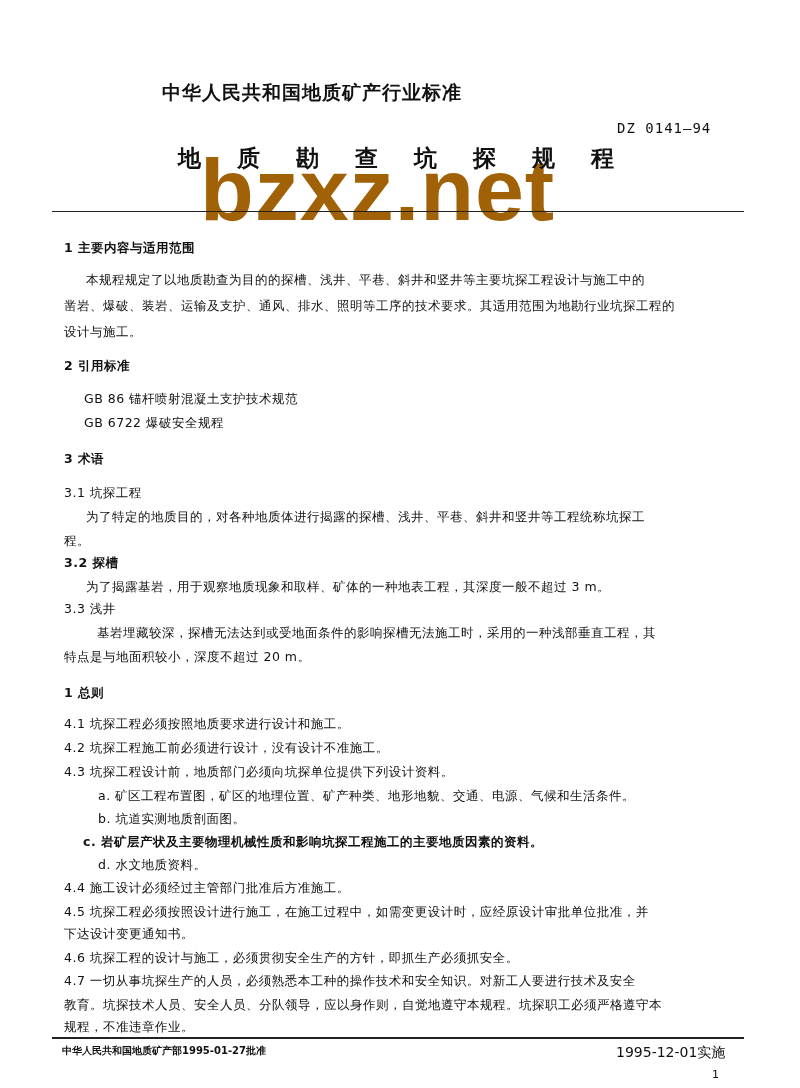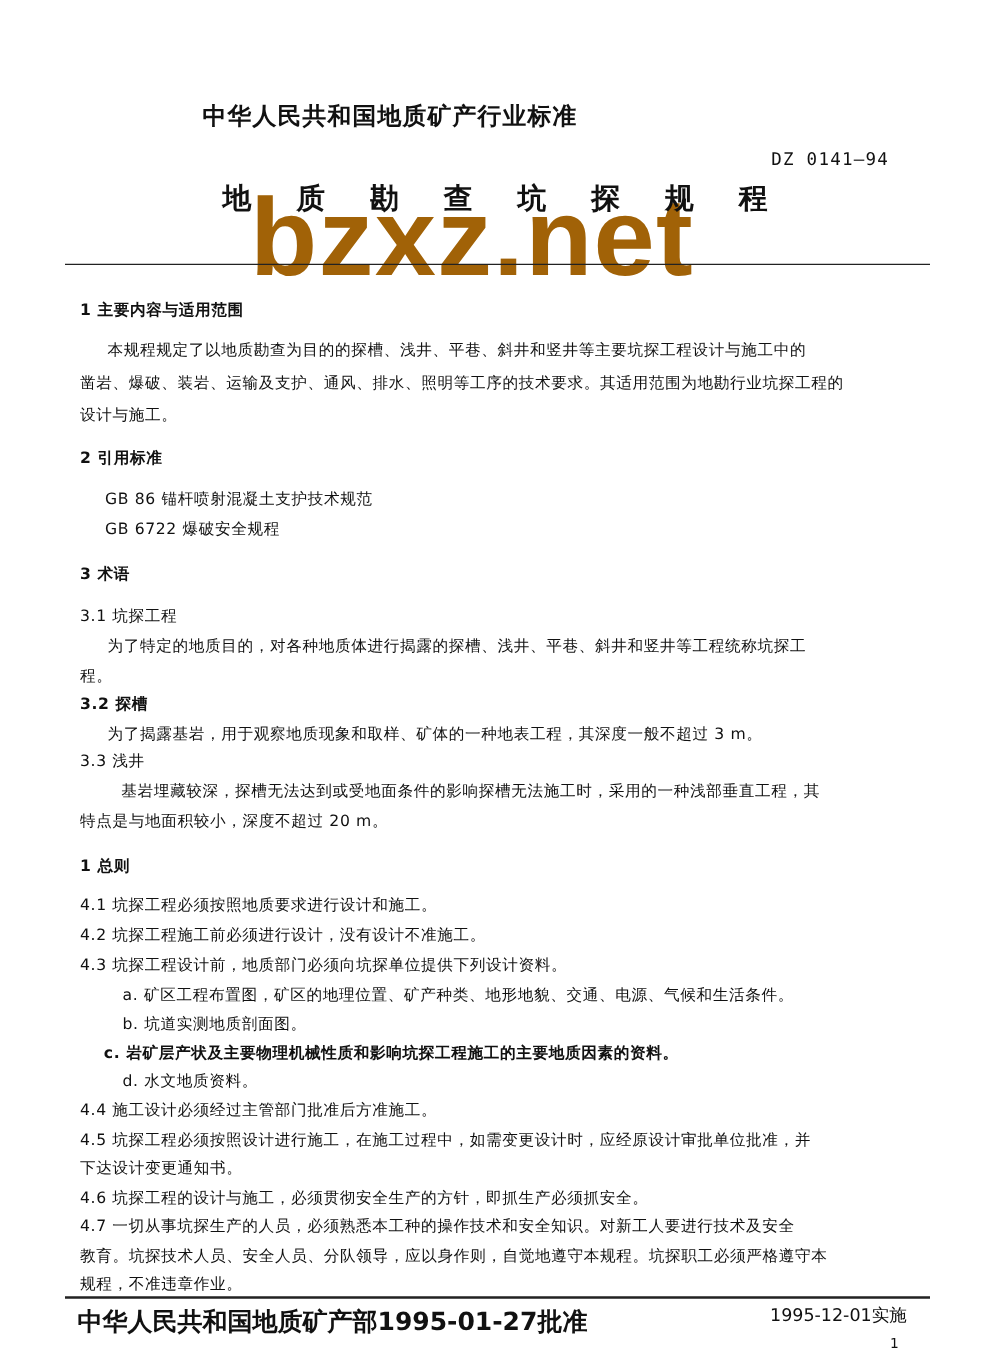--- a/index.html
+++ b/index.html
@@ -15,21 +15,21 @@
     }
     .abs { position: absolute; z-index: 1; }
     .std-org { left: 162px; top: 80px; font-size: 19px; font-weight: bold; letter-spacing: 1px; }
     .std-code { left: 572px; top: 120px; font-size: 14px; letter-spacing: 1px; font-family: "DejaVu Sans Mono", monospace; margin-left: 45px; }
     .doc-title { left: 178px; top: 143px; font-size: 23px; font-weight: bold; letter-spacing: 14px; }
     .rule { position: absolute; left: 52px; width: 692px; height: 1px; background: #222; z-index: 1; }
     .rule.thick { height: 2px; }
     .body-text { position: absolute; left: 64px; width: 684px; z-index: 1; font-size: 12.5px; }
     .line { position: absolute; white-space: nowrap; letter-spacing: 0.5px; }
     .h { font-weight: bold; }
-    .footer-left { left: 62px; top: 1044px; font-size: 20px; font-weight: bold; }
+    .footer-left { left: 62px; top: 1044px; font-size: 10px; font-weight: bold; }
     .footer-right { left: 616px; top: 1044px; font-size: 14px; font-weight: normal; }
     .page-num { left: 712px; top: 1068px; font-size: 11px; }
   </style>
 </head>
 <body>
 
 <div class="watermark">bzxz.net</div>
 
 <div class="abs std-org">中华人民共和国地质矿产行业标准</div>
 <div class="abs std-code">DZ 0141—94</div>

